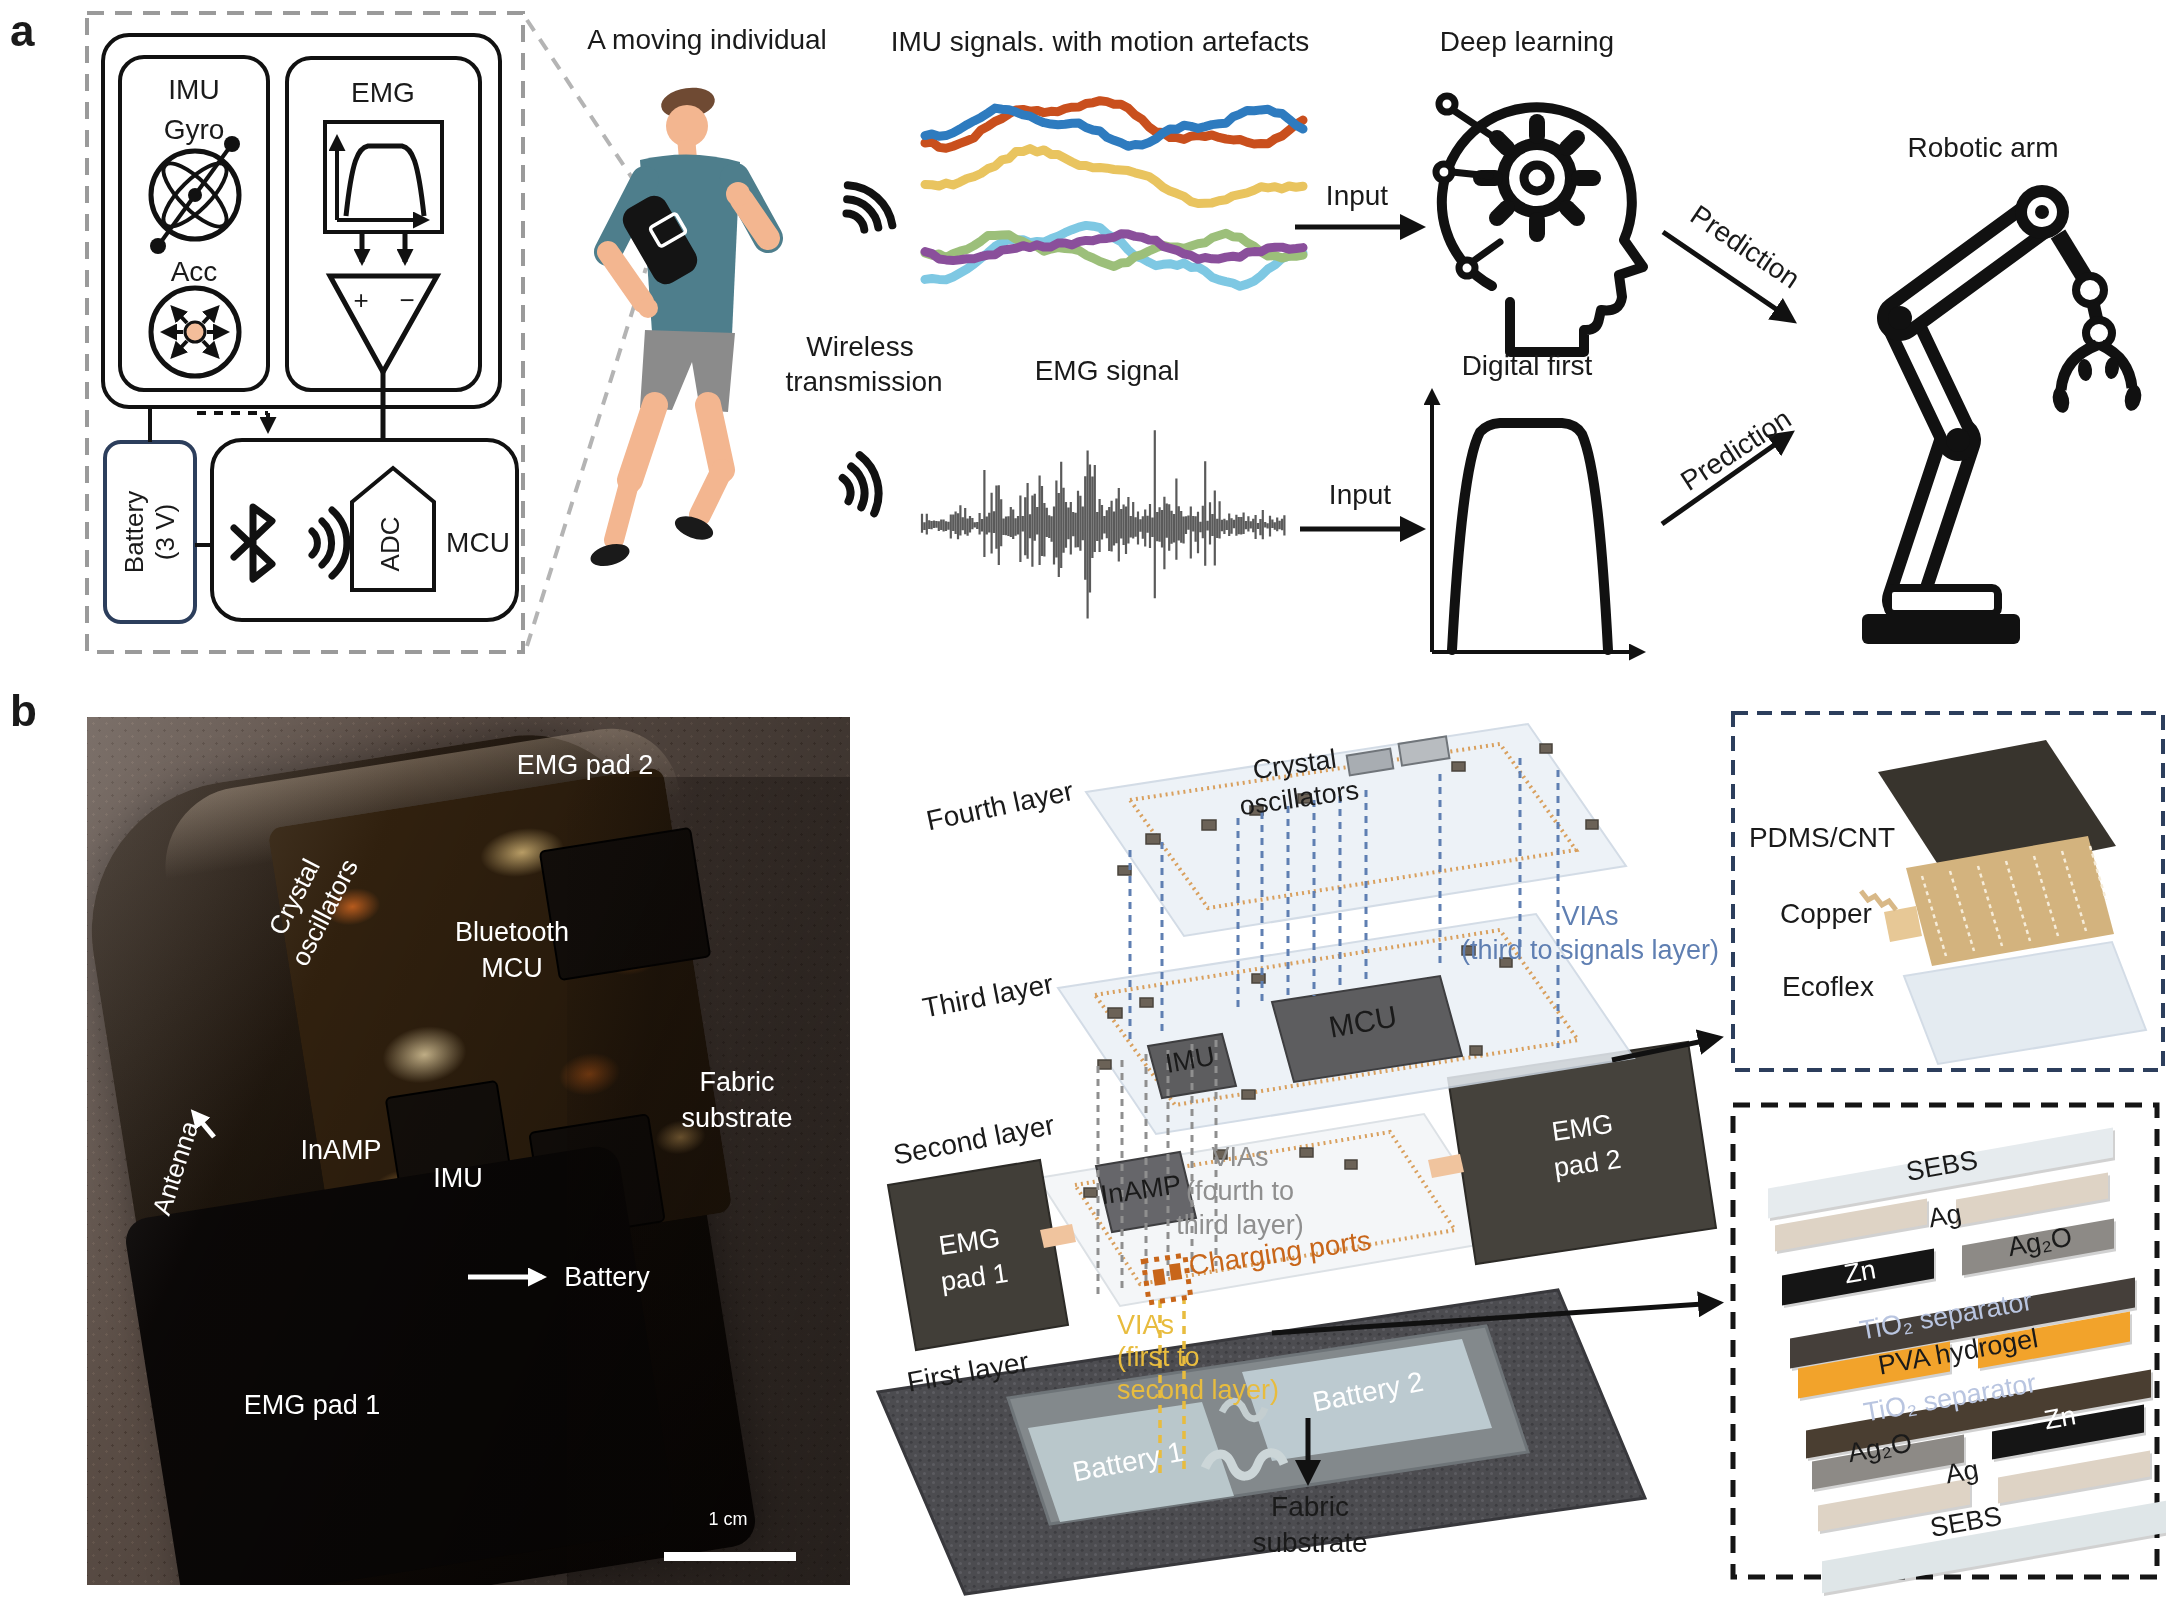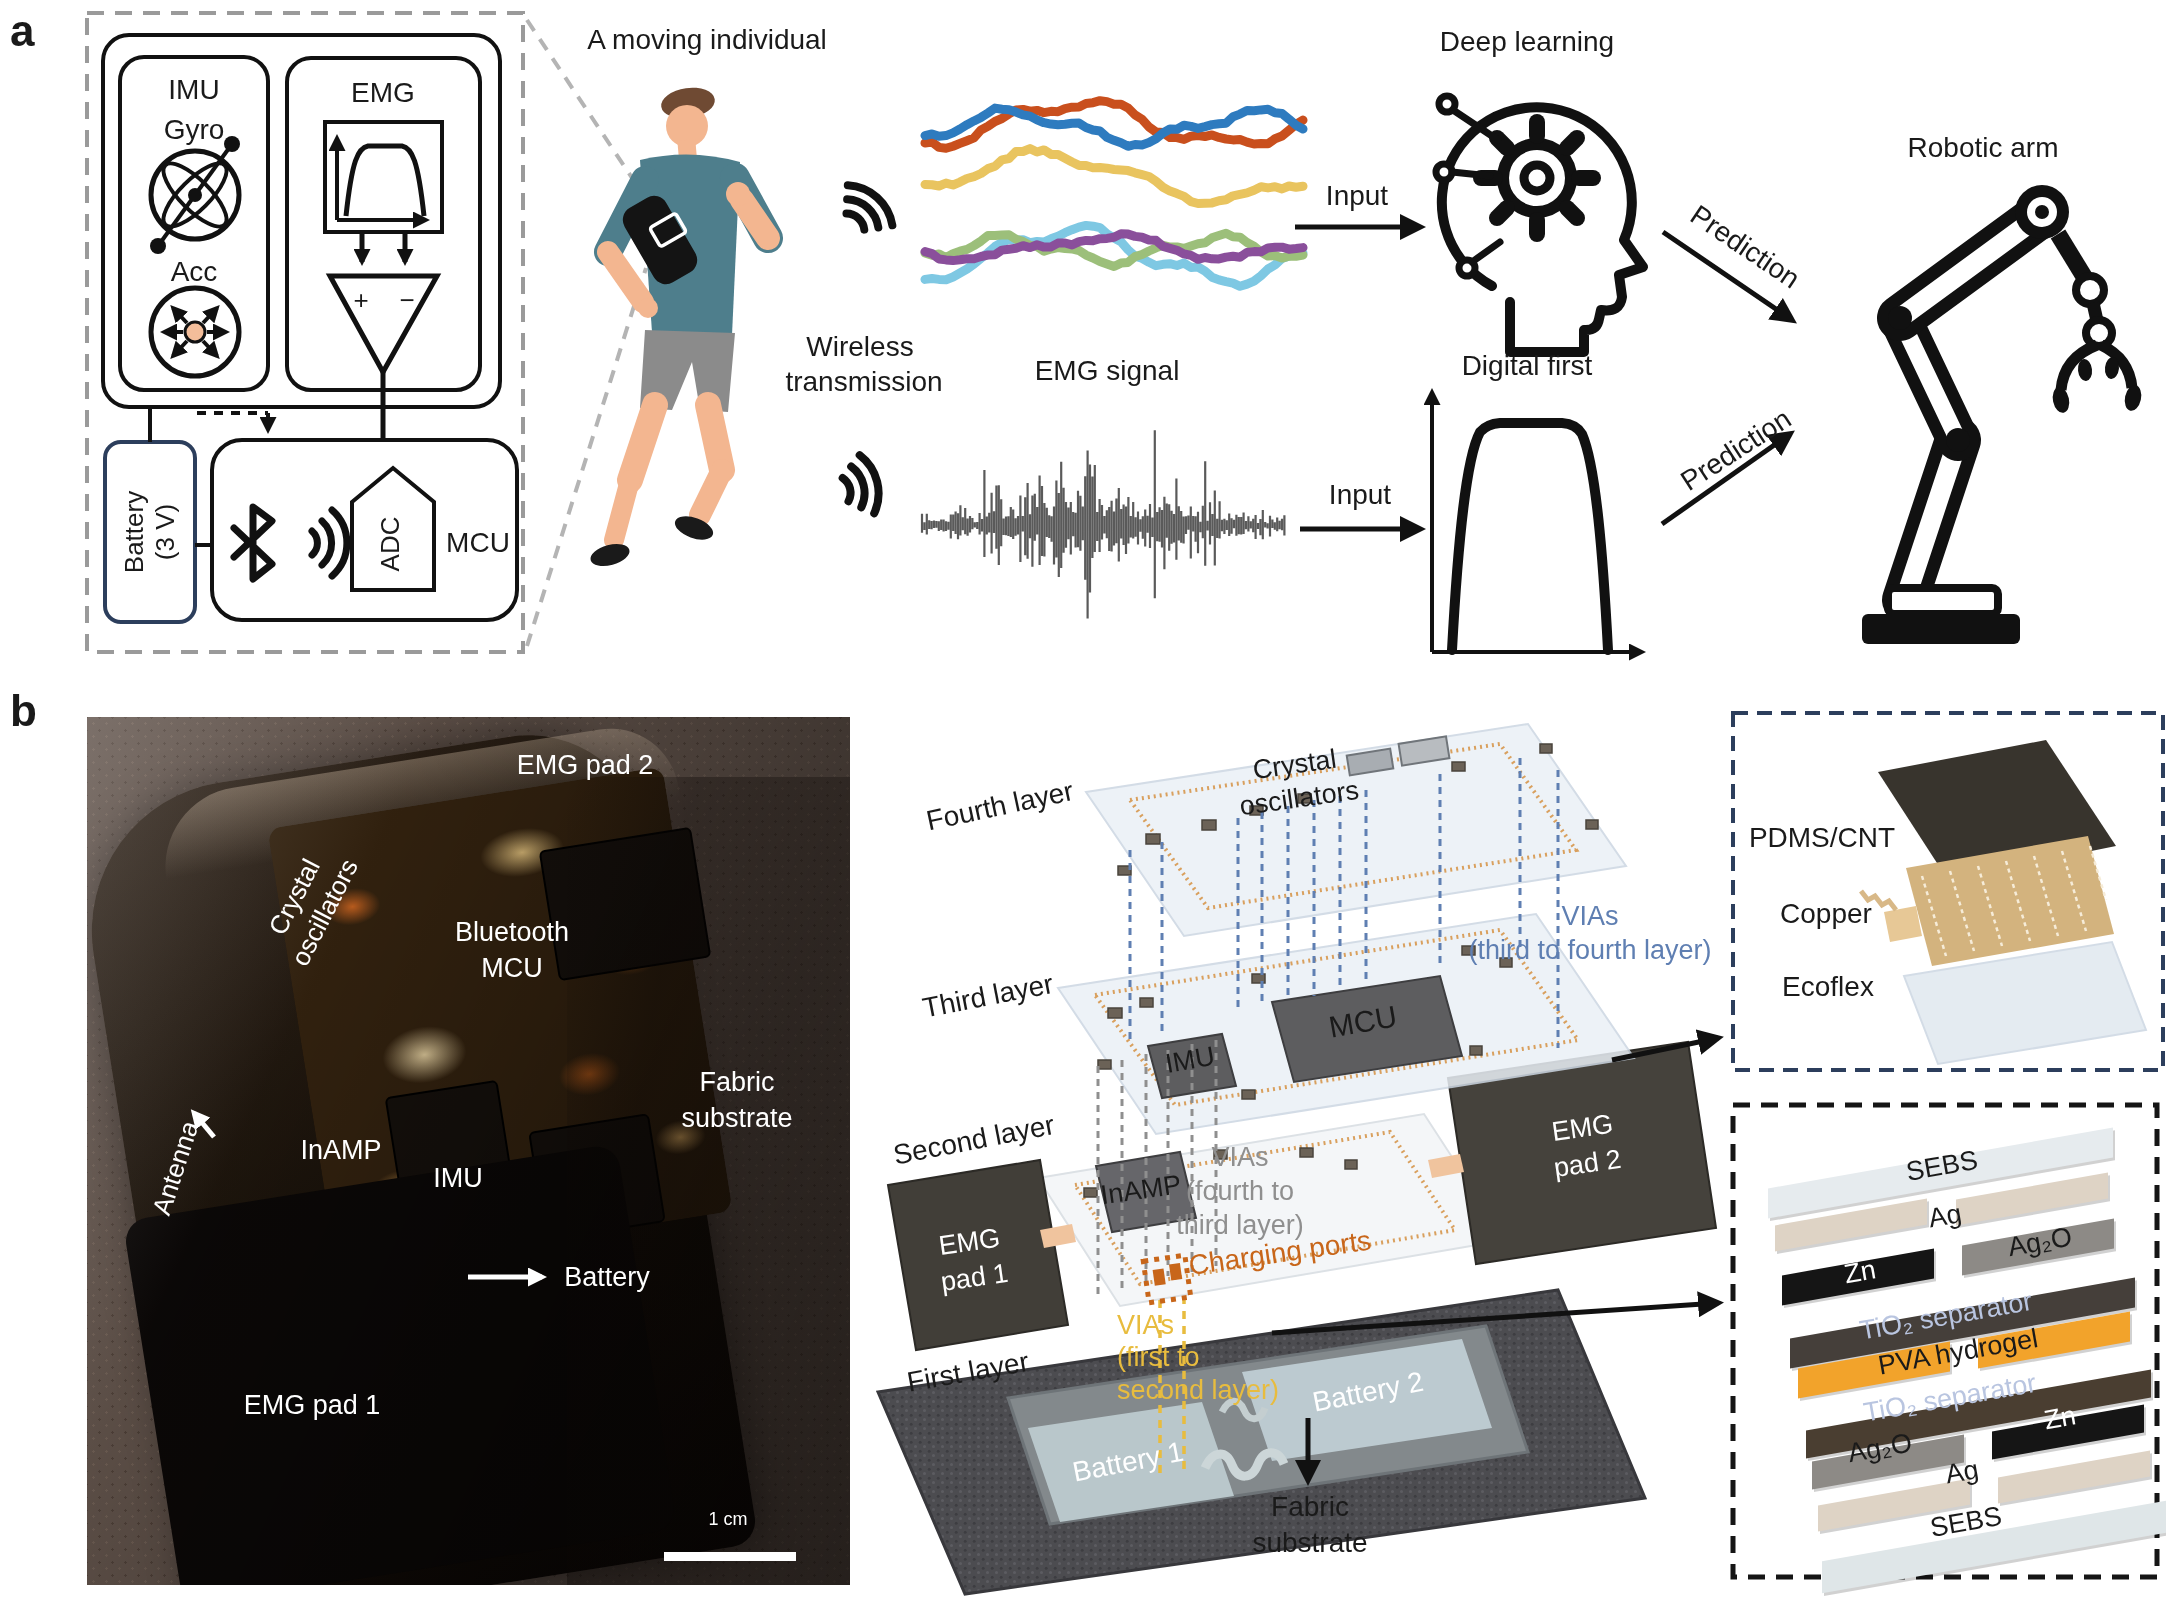--- a/index.html
+++ b/index.html
@@ -377,20 +377,21 @@
   <div class="lb" style="left:150px;top:532px;font-size:26px;transform:translate(-50%,-50%) rotate(-90deg);">
     <div>Battery</div>
     <div>(3 V)</div>
   </div>
   <div class="lb" style="left:391px;top:544px;font-size:26px;transform:translate(-50%,-50%) rotate(-90deg);">ADC</div>
   <div class="lb" style="left:478px;top:543px;">MCU</div>
 
   <div class="lb" style="left:693px;top:40px;margin-left:14px;">A moving individual</div>
   <div class="lb" style="left:860px;top:347px;">Wireless</div>
   <div class="lb" style="left:864px;top:382px;">transmission</div>
+  <div class="lb" style="left:1100px;top:42px;">IMU signals. with motion artefacts</div>
   <div class="lb" style="left:1107px;top:371px;">EMG signal</div>
   <div class="lb" style="left:1357px;top:196px;">Input</div>
   <div class="lb" style="left:1360px;top:495px;">Input</div>
   <div class="lb" style="left:1527px;top:42px;">Deep learning</div>
   <div class="lb" style="left:1527px;top:366px;">Digital first</div>
   <div class="lb" style="left:1745px;top:247px;transform:translate(-50%,-50%) rotate(34deg);">Prediction</div>
   <div class="lb" style="left:1736px;top:450px;transform:translate(-50%,-50%) rotate(-33deg);">Prediction</div>
   <div class="lb" style="left:1983px;top:148px;">Robotic arm</div>
 
   <div class="lb w" style="left:585px;top:765px;font-size:27px;">EMG pad 2</div>
@@ -419,21 +420,21 @@
   <div class="lb" style="left:968px;top:1372px;transform:translate(-50%,-50%) rotate(-10deg);">First layer</div>
   <div class="lb" style="left:1297px;top:782px;font-size:27px;line-height:1.25;transform:translate(-50%,-50%) rotate(-8deg);">
     <div>Crystal</div>
     <div>oscillators</div>
   </div>
   <div class="lb" style="left:1363px;top:1022px;font-size:30px;transform:translate(-50%,-50%) rotate(-10deg);">MCU</div>
   <div class="lb" style="left:1190px;top:1060px;font-size:27px;transform:translate(-50%,-50%) rotate(-10deg);">IMU</div>
   <div class="lb" style="left:1141px;top:1190px;font-size:27px;transform:translate(-50%,-50%) rotate(-8deg);">InAMP</div>
   <div class="lb" style="left: 1590px; top: 934px; font-size: 27px; line-height: 1.25; color: rgb(95, 127, 178);">
     <div>VIAs</div>
-    <div>(third to fourth layer)</div>
+    <div>(third to signals layer)</div>
   </div>
   <div class="lb" style="left: 1240px; top: 1192px; font-size: 27px; line-height: 1.25; color: rgb(143, 143, 143);">
     <div>VIAs</div>
     <div>(fourth to</div>
     <div>third layer)</div>
   </div>
   <div class="lb" style="left: 1280px; top: 1253px; font-size: 28px; transform: translate(-50%, -50%) rotate(-8deg); color: rgb(200, 102, 26);">Charging ports</div>
   <div class="lb w" style="left:1585px;top:1146px;font-size:27px;line-height:1.35;transform:translate(-50%,-50%) rotate(-8deg);">
     <div>EMG</div>
     <div>pad 2</div>

